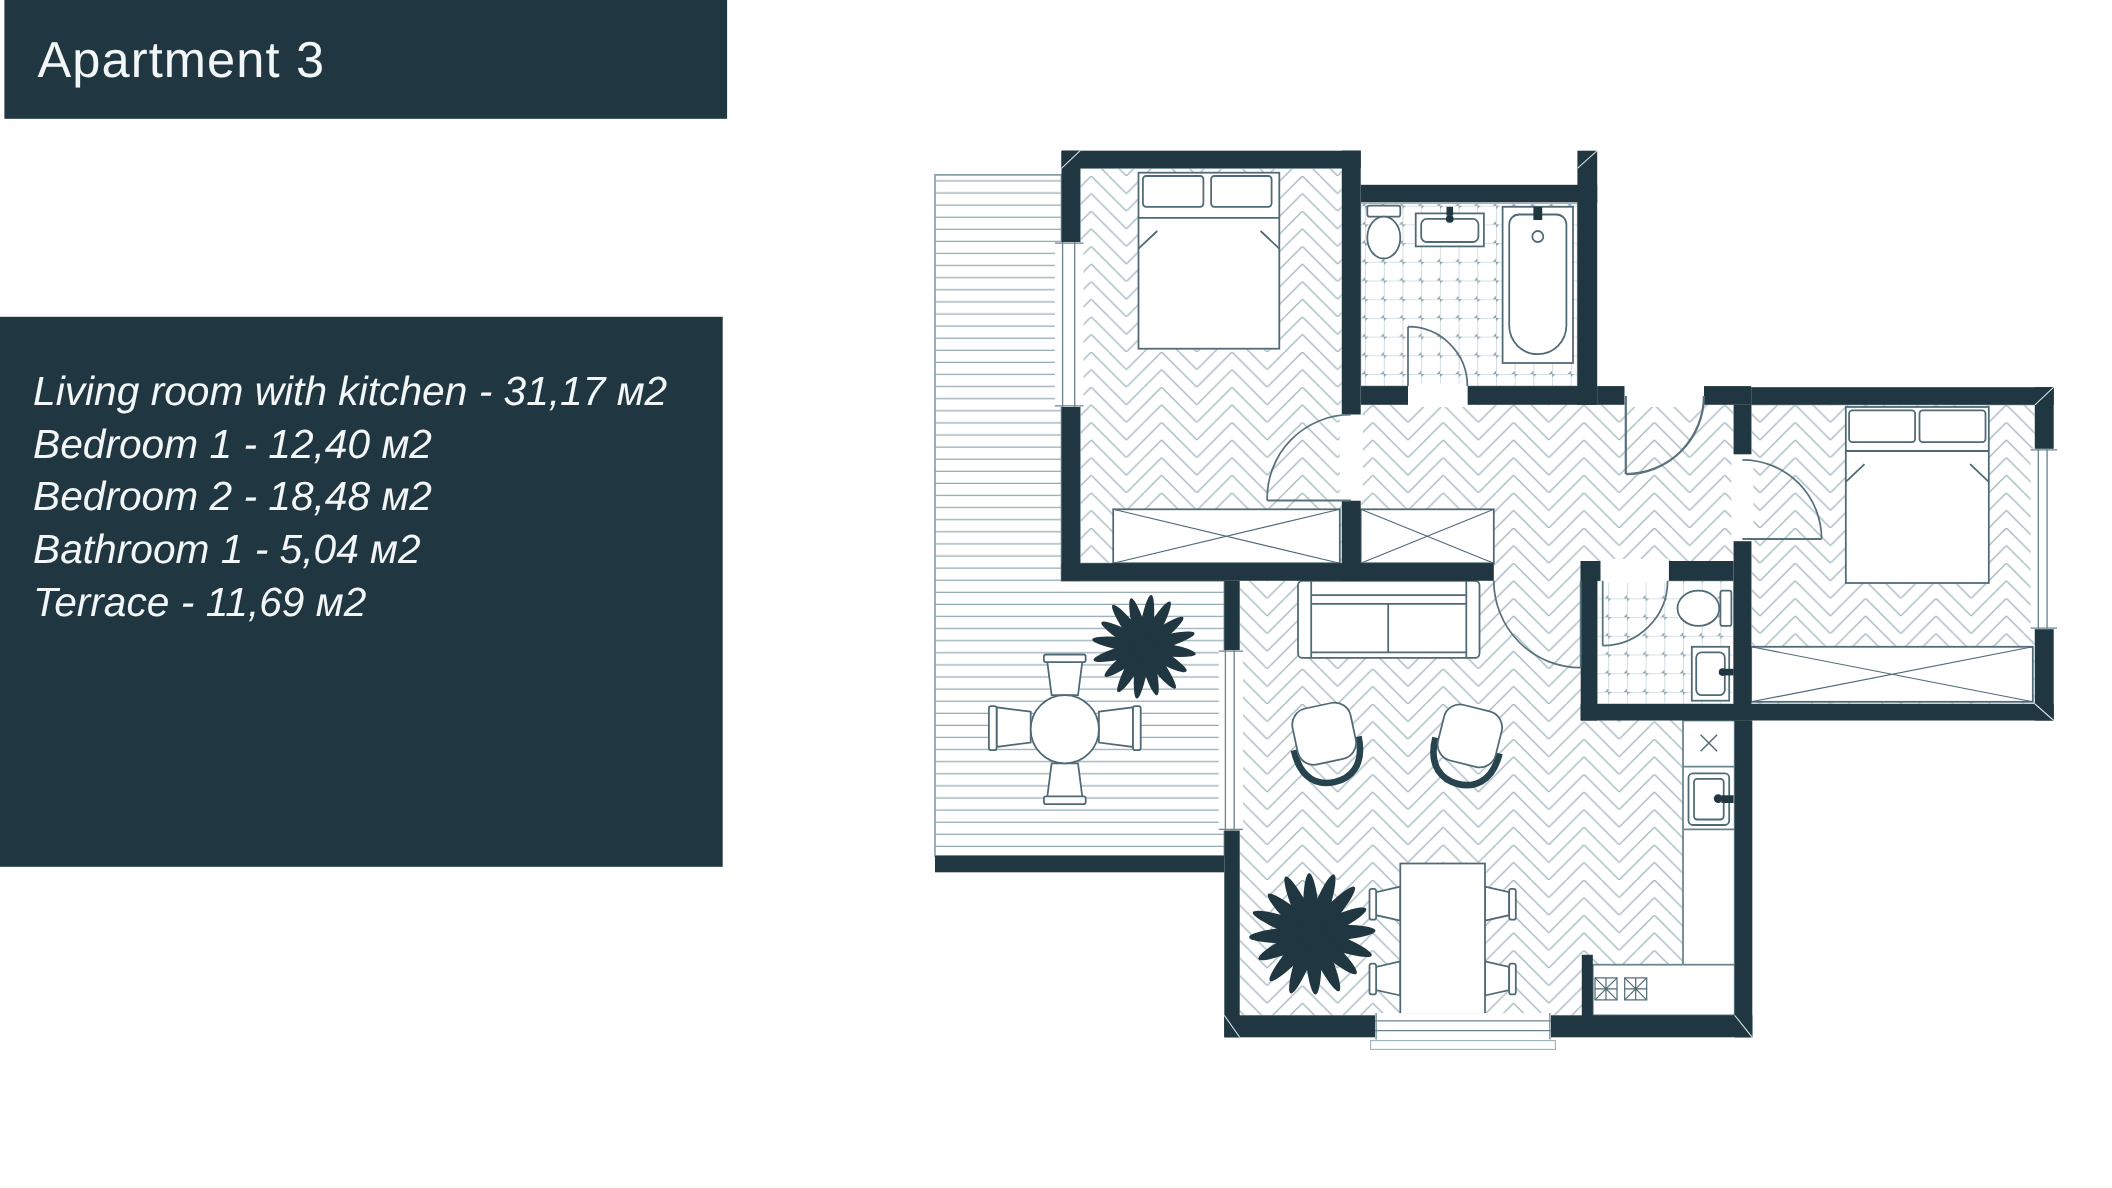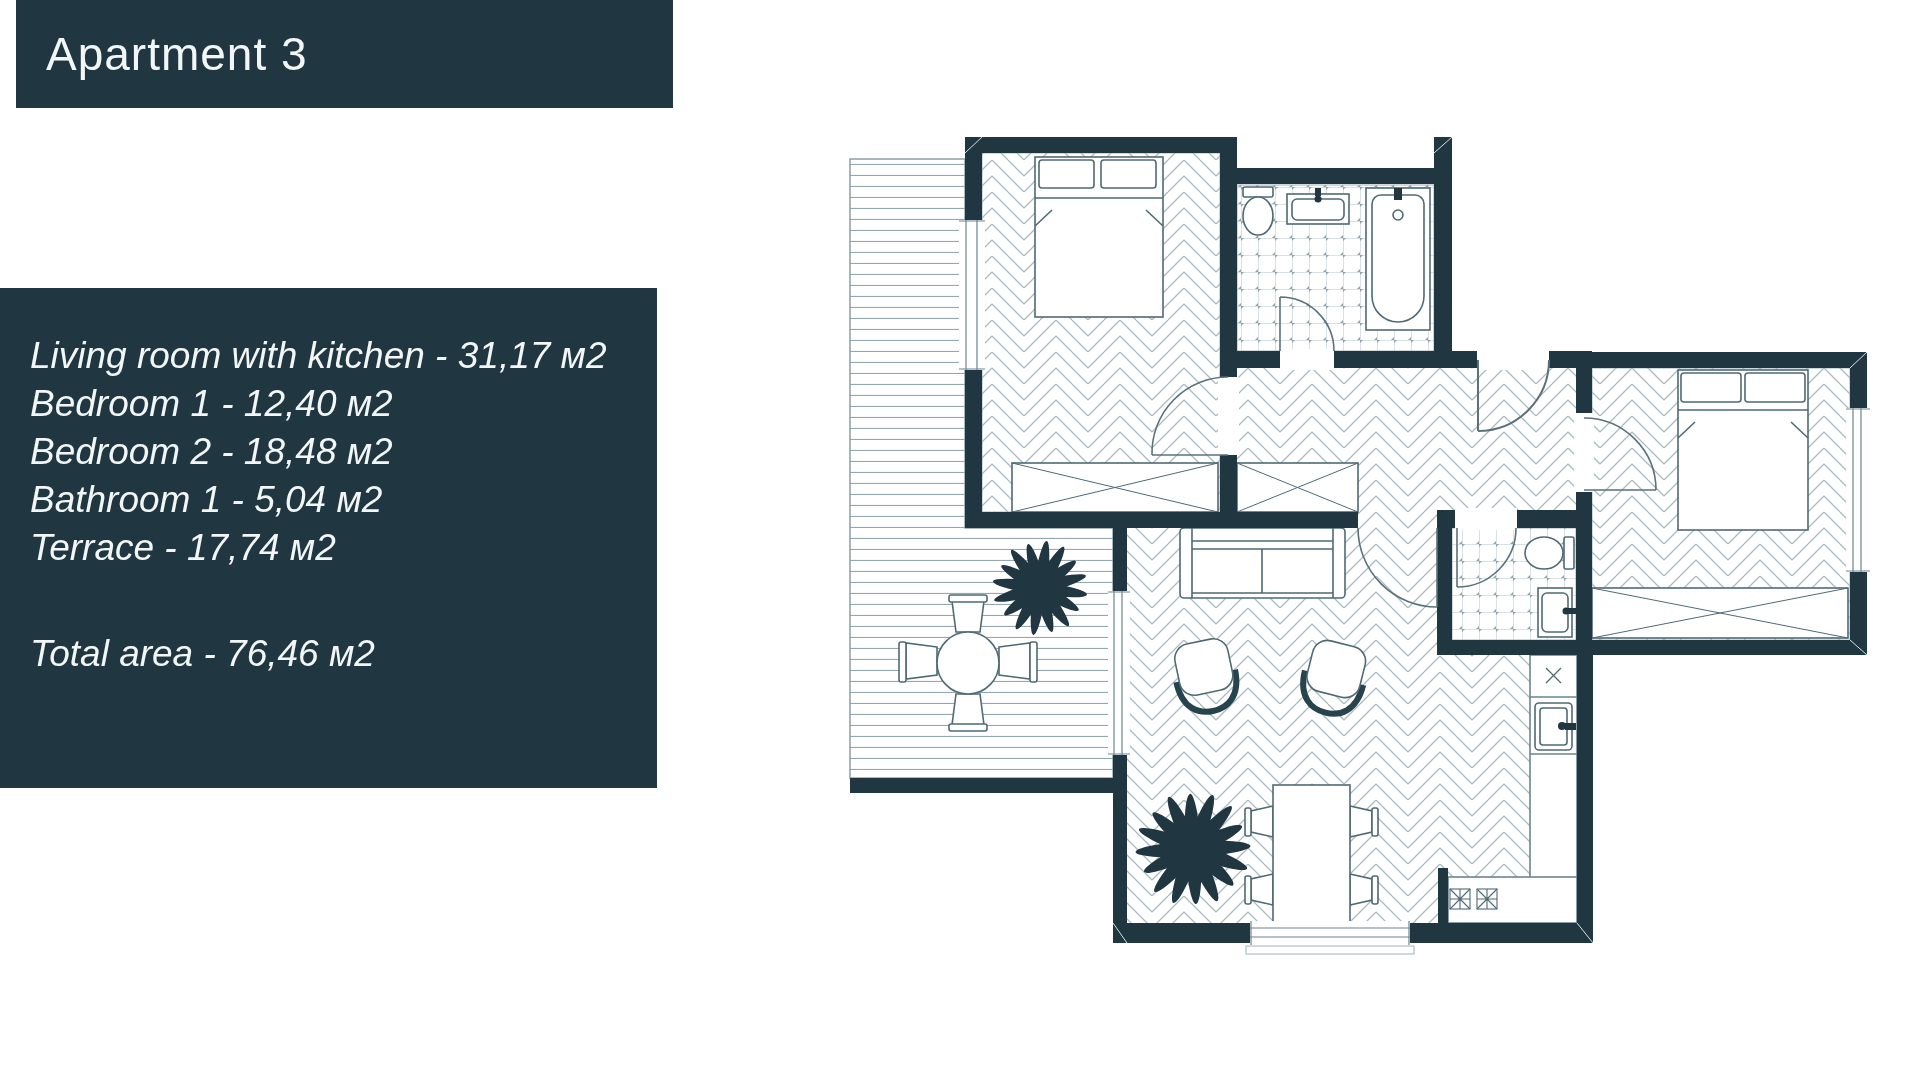--- a/index.html
+++ b/index.html
@@ -4,21 +4,21 @@
 <style>
   html, body { margin: 0; padding: 0; }
   body {
     width: 1920px; height: 1080px;
     background: #ffffff;
     position: relative;
     overflow: hidden;
     font-family: "Liberation Sans", "DejaVu Sans", sans-serif;
   }
   .header-box {
-    position: absolute; left: 16px; top: 0;
+    position: absolute; left: 4px; top: 0;
     width: 657px; height: 108px;
     background: #203640;
     display: flex; align-items: center;
     box-sizing: border-box; padding-left: 30px;
   }
   .header-box h1 {
     margin: 0; font-size: 46px; font-weight: 400;
     color: #f2f6f6; letter-spacing: 1px;
   }
   .info-panel {
@@ -47,23 +47,22 @@
 <header class="header-box">
   <h1>Apartment 3</h1>
 </header>
 
 <section class="info-panel">
   <div>
     <div class="room-line">Living room with kitchen - 31,17 м2</div>
     <div class="room-line">Bedroom 1 - 12,40 м2</div>
     <div class="room-line">Bedroom 2 - 18,48 м2</div>
     <div class="room-line">Bathroom 1 - 5,04 м2</div>
-    <div class="room-line">Terrace - 17,74 м2</div>
+    <div class="room-line">Terrace - 11,69 м2</div>
   </div>
-  <div class="total-line">Total area - 76,46 м2</div>
 </section>
 
 <svg class="plan-svg" viewBox="0 0 1920 1080" xmlns="http://www.w3.org/2000/svg">
   <defs>
 
     <pattern id="hb" width="64" height="32" patternUnits="userSpaceOnUse">
       <rect width="64" height="32" fill="#ffffff"></rect>
       <path d="M0 16 L16 0 M0 32 L32 0 M16 32 L32 16 M32 16 L48 32 M32 0 L64 32 M48 0 L64 16" stroke="#a9bbc2" stroke-width="1.3" fill="none"></path>
     </pattern>
 

